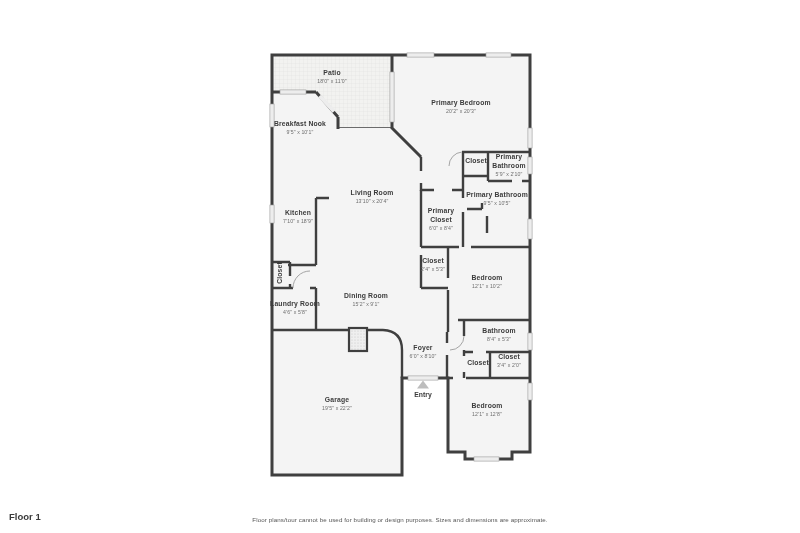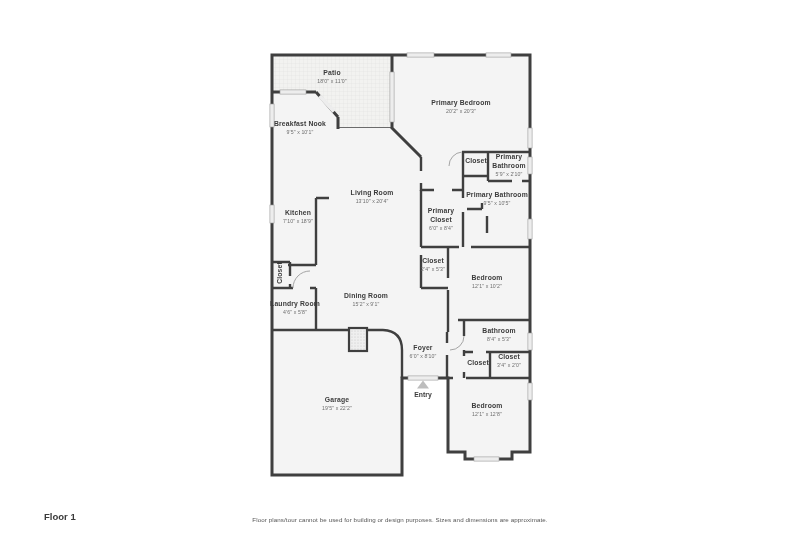--- a/index.html
+++ b/index.html
@@ -18,21 +18,21 @@
   .stip-dot{fill:#c4c4c4;}
   .tri{fill:var(--entry_arrow,#bdbdbd);}
   .room-label{position:absolute;transform:translate(-50%,-50%);text-align:center;
               white-space:nowrap;line-height:1.3;pointer-events:none;}
   .room-label.wrap{white-space:normal;}
   .room-label.rot{transform:translate(-50%,-50%) rotate(-90deg);}
   .room-name{font-size:6.8px;font-weight:700;color:var(--label,#3b3b3b);letter-spacing:.15px;}
   .room-dims{font-size:5.2px;font-weight:400;color:var(--dims,#6e6e6e);margin-top:.5px;letter-spacing:.1px;}
   #entry-label{position:absolute;left:423px;top:394px;transform:translate(-50%,-50%);
                font-size:6.8px;font-weight:700;color:var(--label,#3b3b3b);}
-  #floor-label{position:absolute;left:44px;top:511px;font-size:9.5px;font-weight:600;
+  #floor-label{position:absolute;left:9px;top:511px;font-size:9.5px;font-weight:600;
                color:var(--footer_text,#3a3a3a);}
   #disclaimer{position:absolute;left:0;top:516px;width:800px;text-align:center;
               font-size:6.2px;color:var(--disclaimer_text,#555);letter-spacing:.1px;}
 </style>
 </head>
 <body>
 
 <div id="stage">
 
   <svg width="800" height="533" viewBox="0 0 800 533">

